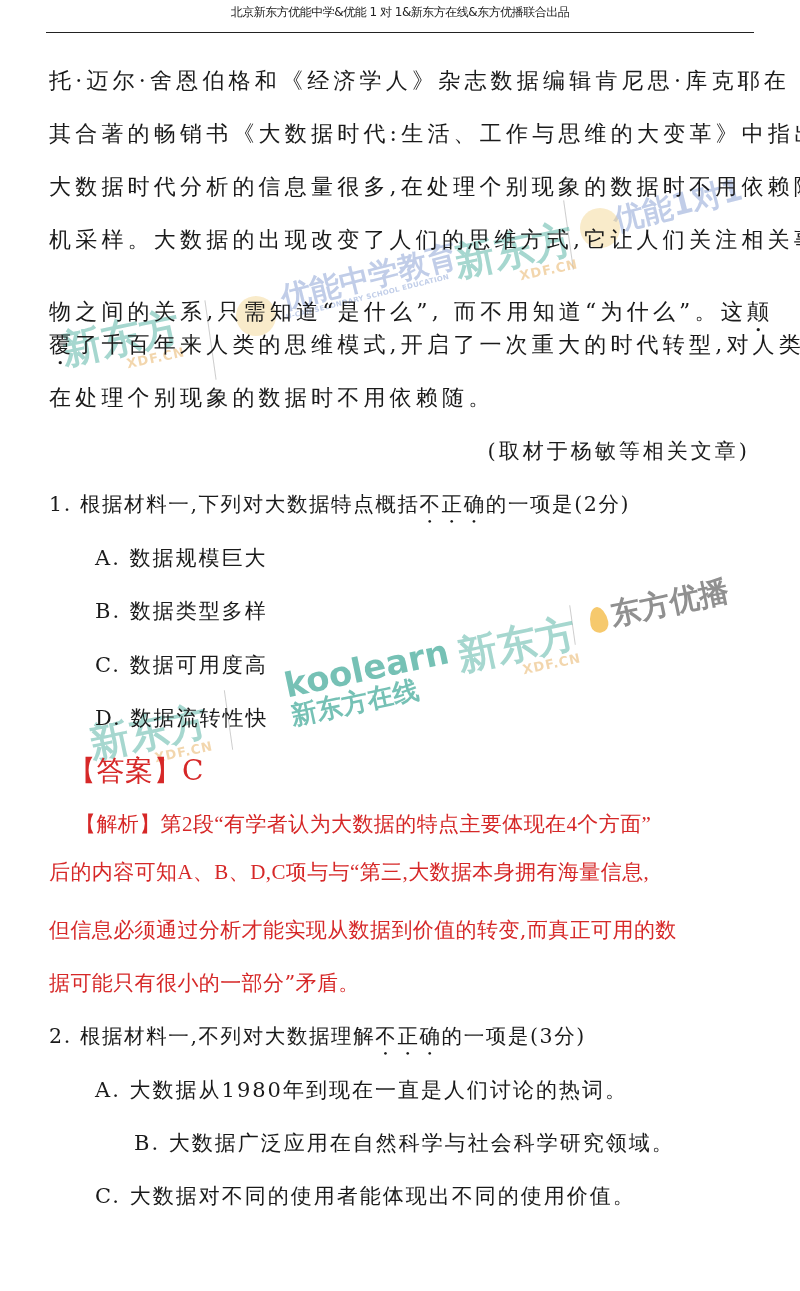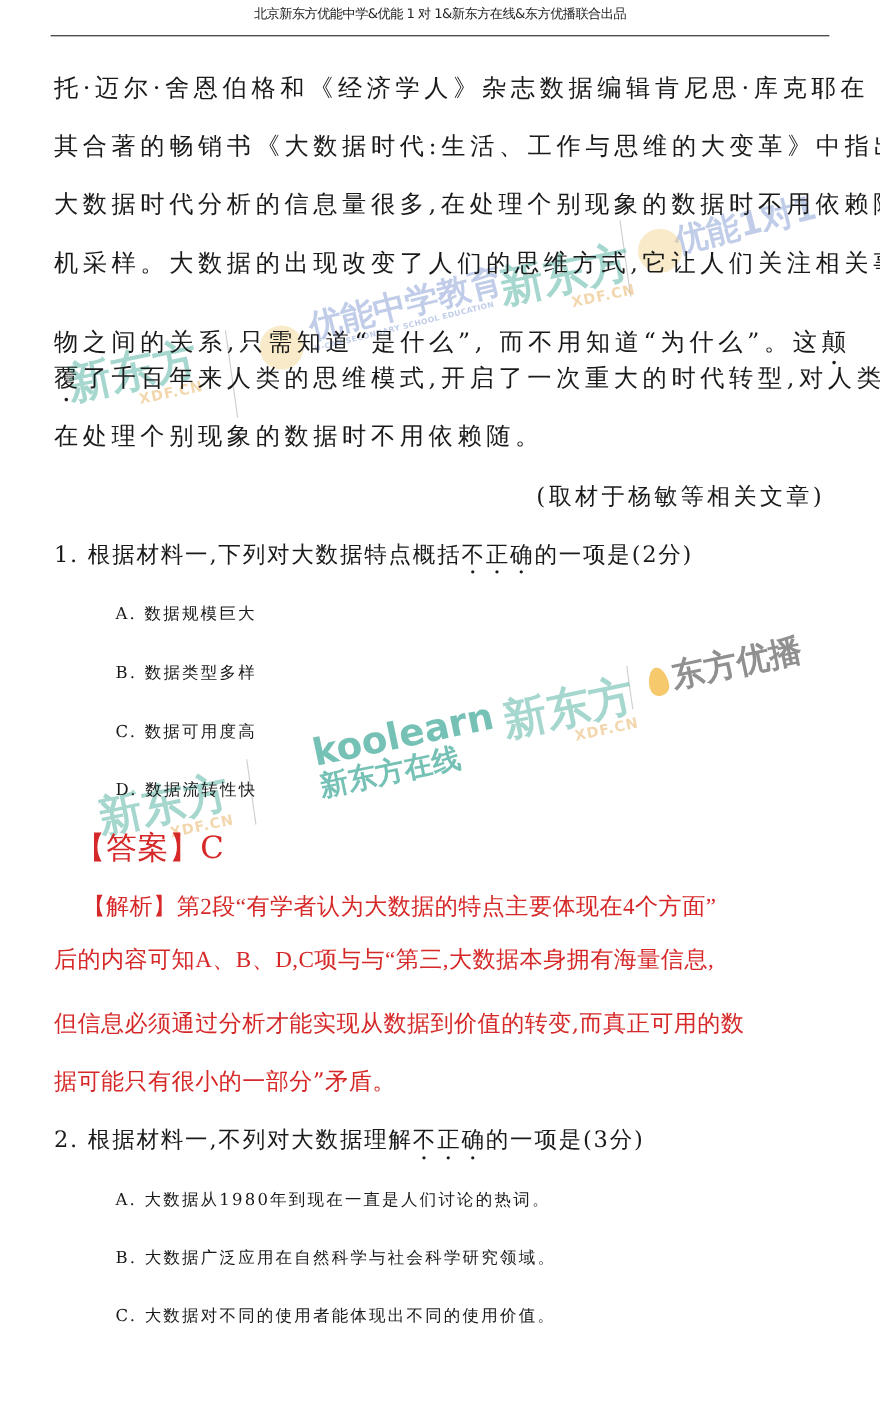--- a/index.html
+++ b/index.html
@@ -44,21 +44,21 @@
   }
   .passage { letter-spacing: 4.2px; }
   .src {
     position: absolute;
     right: 50px;
     font-size: 21px;
     letter-spacing: 3px;
     line-height: 30px;
   }
   .q { font-size: 20.5px; letter-spacing: 1.6px; }
-  .opt { left: 105px; font-size: 15px; letter-spacing: 2px; }
+  .opt { left: 95px; font-size: 21px; letter-spacing: 2px; }
   .red { color: #d62828; }
   .answer { left: 68px; font-size: 28px; letter-spacing: 0.5px; }
   .analysis { font-size: 21px; letter-spacing: 0.4px; }
   .dot {
     text-emphasis: dot;
     -webkit-text-emphasis: dot;
     text-emphasis-position: under;
     -webkit-text-emphasis-position: under;
   }
   
@@ -214,14 +214,14 @@
   <span>【解析】</span><span>第2段“有学者认为大数据的特点主要体现在4个方面”</span>
 </div>
 <div class="line analysis red" style="top:857px;font-family:Liberation Serif, serif;">后的内容可知A、B、D,C项与与“第三,大数据本身拥有海量信息,</div>
 <div class="line analysis red" style="top:915px;">但信息必须通过分析才能实现从数据到价值的转变,而真正可用的数</div>
 <div class="line analysis red" style="top:968px;">据可能只有很小的一部分”矛盾。</div>
 
 <div class="line q" style="top:1021px;">
   <span>2. 根据材料一,不列对大数据理解</span><span class="dot">不正确</span><span>的一项是(3分)</span>
 </div>
 <div class="line opt" style="top:1075px;">A. 大数据从1980年到现在一直是人们讨论的热词。</div>
-<div class="line opt" style="top:1128px;">B. 大数据广泛应用在自然科学与社会科学研究领域。</div>
+<div class="line opt" style="top:1128px;margin-left:39px;">B. 大数据广泛应用在自然科学与社会科学研究领域。</div>
 <div class="line opt" style="top:1181px;">C. 大数据对不同的使用者能体现出不同的使用价值。</div>
 
 </body></html>

